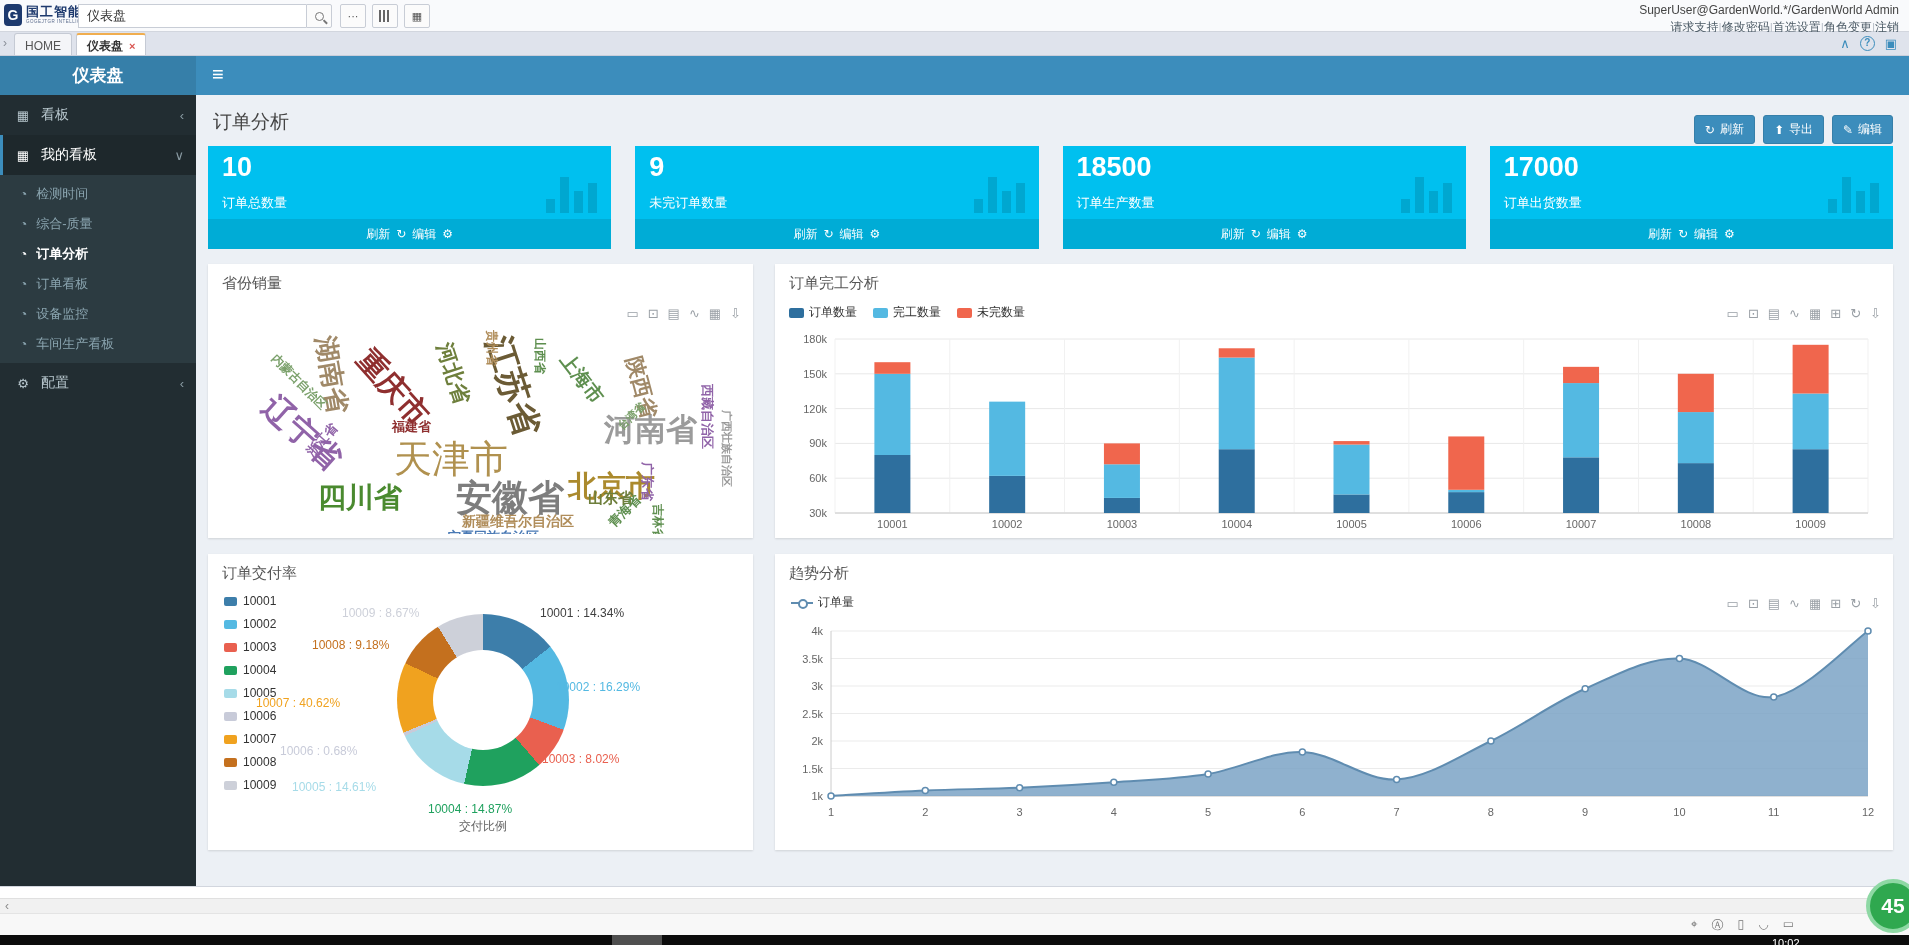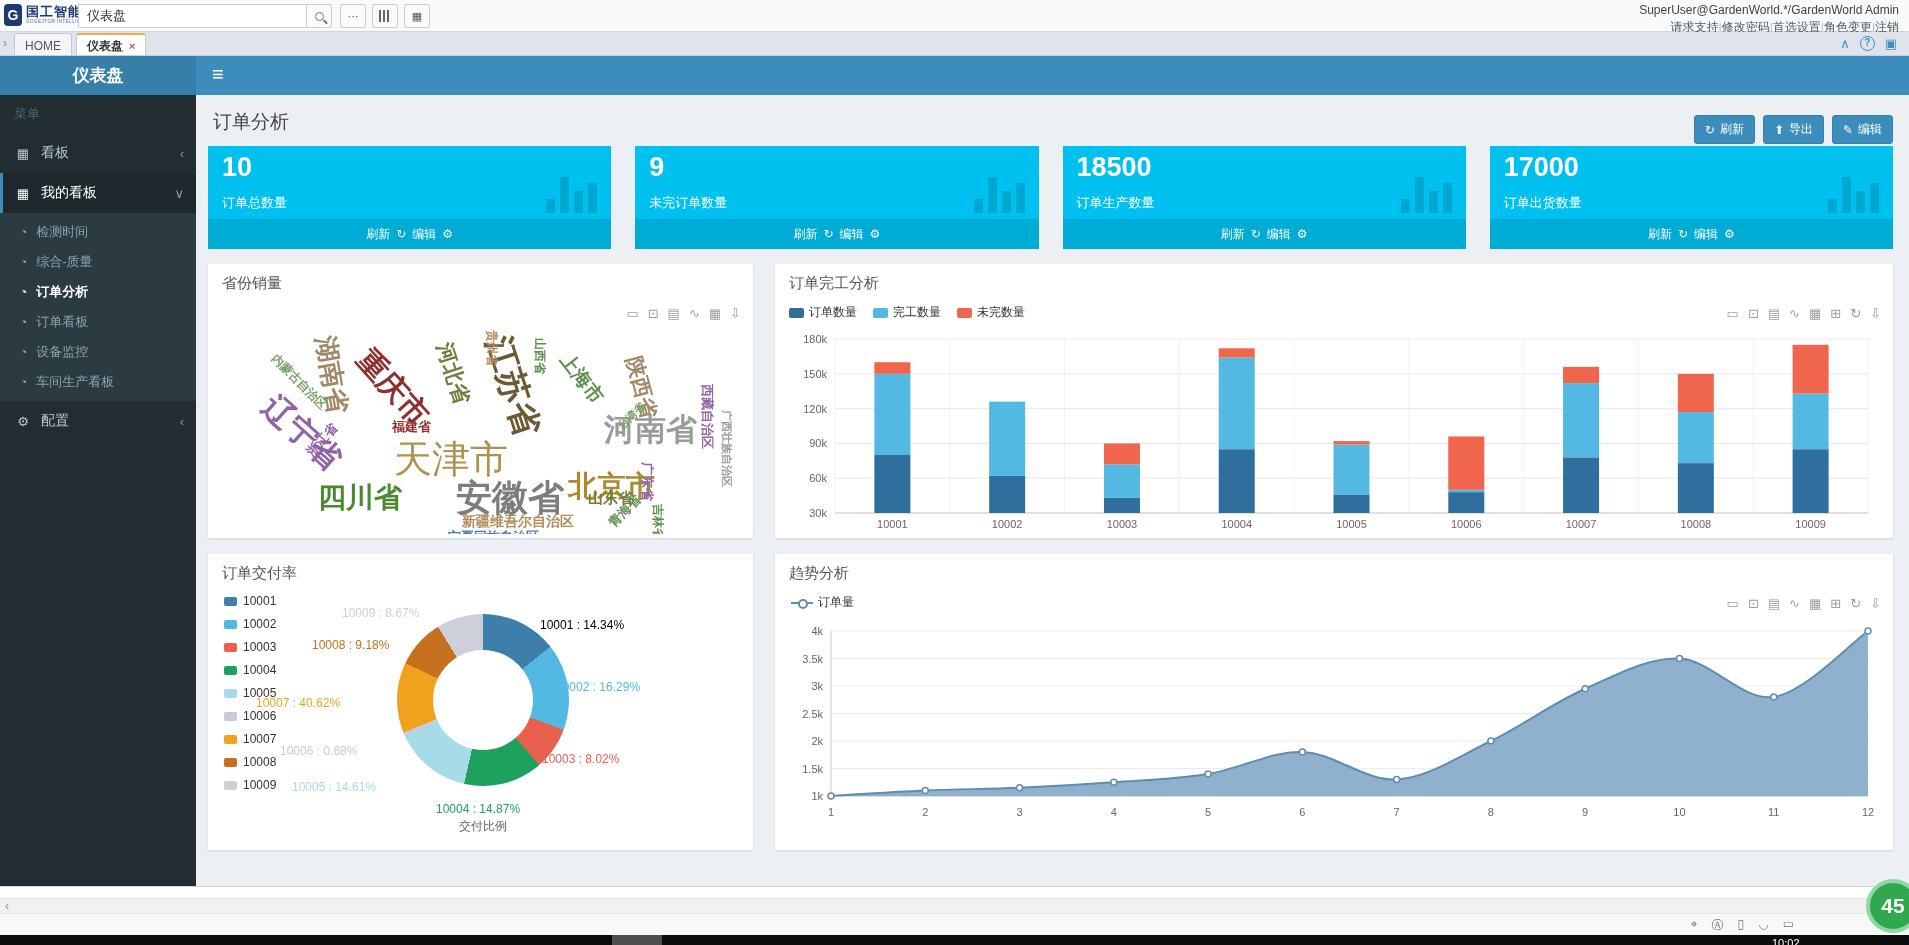--- a/index.html
+++ b/index.html
@@ -165,21 +165,20 @@
       <span>▣</span>
     </div>
   </div>
 
   <div class="sidehead">仪表盘</div>
   <div class="bluestrip">
     <span class="burger">≡</span>
   </div>
 
   <div class="sidebar">
-    <div class="side-label">菜单</div>
     <div id="side-menu">
         <div class="side-item">
           <span class="s-icon">▦</span>
           <span class="s-label">看板</span>
           <span class="s-chev">‹</span>
         </div>
         <div class="side-item active">
           <span class="s-icon">▦</span>
           <span class="s-label">我的看板</span>
           <span class="s-chev">∨</span>
@@ -408,24 +407,24 @@
           <div class="row"><span class="sw" style="background: rgb(233, 96, 79);"></span>10003</div>
           <div class="row"><span class="sw" style="background: rgb(31, 161, 94);"></span>10004</div>
           <div class="row"><span class="sw" style="background: rgb(166, 219, 232);"></span>10005</div>
           <div class="row"><span class="sw" style="background: rgb(200, 203, 217);"></span>10006</div>
           <div class="row"><span class="sw" style="background: rgb(240, 162, 31);"></span>10007</div>
           <div class="row"><span class="sw" style="background: rgb(196, 112, 30);"></span>10008</div>
           <div class="row"><span class="sw" style="background: rgb(205, 208, 217);"></span>10009</div>
         </div>
       <div class="ring" id="pie-ring" style="background: conic-gradient(rgb(61, 126, 170) 0%, rgb(61, 126, 170) 14.34%, rgb(84, 185, 226) 14.34%, rgb(84, 185, 226) 30.63%, rgb(233, 96, 79) 30.63%, rgb(233, 96, 79) 38.65%, rgb(31, 161, 94) 38.65%, rgb(31, 161, 94) 53.52%, rgb(166, 219, 232) 53.52%, rgb(166, 219, 232) 68.13%, rgb(200, 203, 217) 68.13%, rgb(200, 203, 217) 68.81%, rgb(240, 162, 31) 68.81%, rgb(240, 162, 31) 82.05%, rgb(196, 112, 30) 82.05%, rgb(196, 112, 30) 91.23%, rgb(205, 208, 217) 91.23%, rgb(205, 208, 217) 99.9%);"></div>
       <div id="pie-labels">
-          <div class="pie-label" style="left: 332px; top: 52px; color: #000000; margin-top: 12px;">10001  : 14.34%</div>
+          <div class="pie-label" style="left: 332px; top: 52px; color: #404040;">10001  : 14.34%</div>
           <div class="pie-label" style="left: 348px; top: 126px; color: rgb(84, 185, 226);">10002  : 16.29%</div>
           <div class="pie-label" style="left: 334px; top: 198px; color: rgb(233, 96, 79);">10003  : 8.02%</div>
-          <div class="pie-label" style="left: 228px; top: 248px; color: rgb(31, 161, 94);">10004  : 14.87%</div>
+          <div class="pie-label" style="left: 220px; top: 248px; color: rgb(31, 161, 94);">10004  : 14.87%</div>
           <div class="pie-label" style="left: 84px; top: 226px; color: rgb(166, 219, 232);">10005  : 14.61%</div>
           <div class="pie-label" style="left: 72px; top: 190px; color: rgb(200, 203, 217);">10006  : 0.68%</div>
           <div class="pie-label" style="left: 48px; top: 142px; color: rgb(240, 162, 31);">10007  : 40.62%</div>
           <div class="pie-label" style="left: 104px; top: 84px; color: rgb(196, 112, 30);">10008  : 9.18%</div>
           <div class="pie-label" style="left: 134px; top: 52px; color: rgb(205, 208, 217);">10009  : 8.67%</div>
         </div>
       <div class="pie-center">交付比例</div>
     </div>
 
     <div class="card trend-card">

